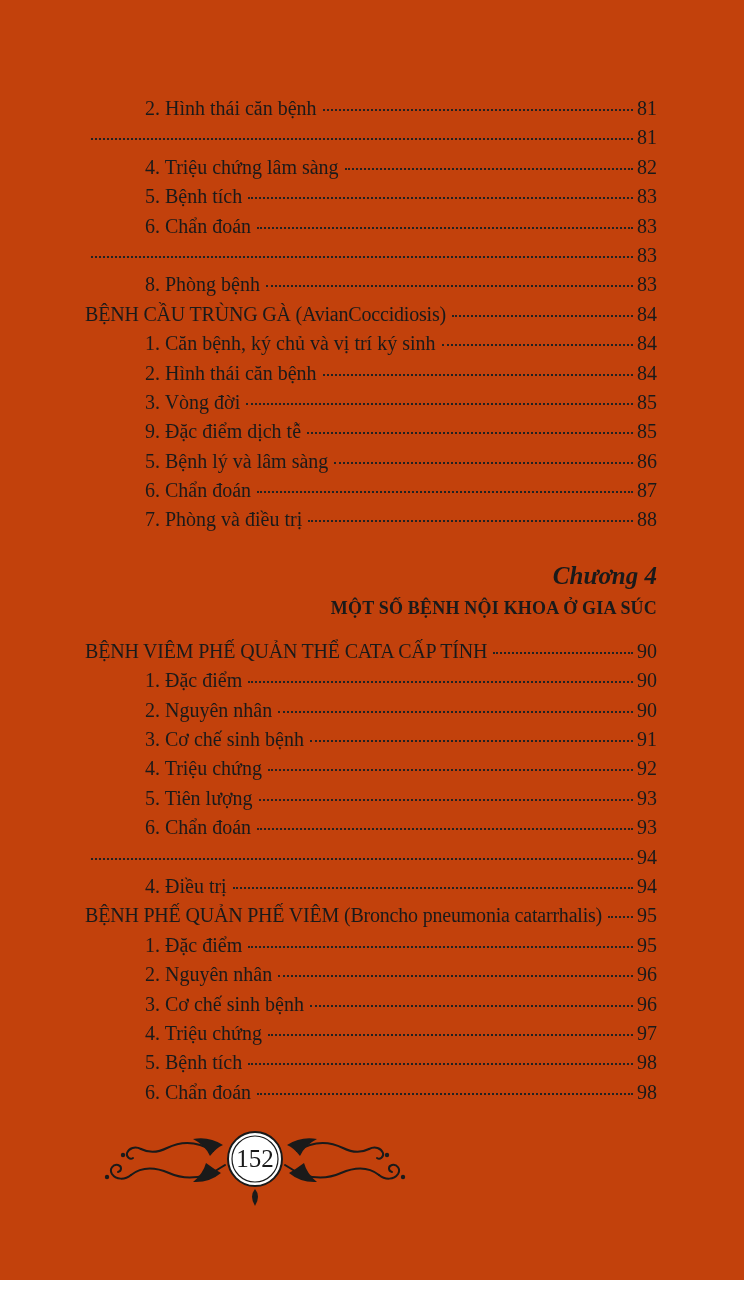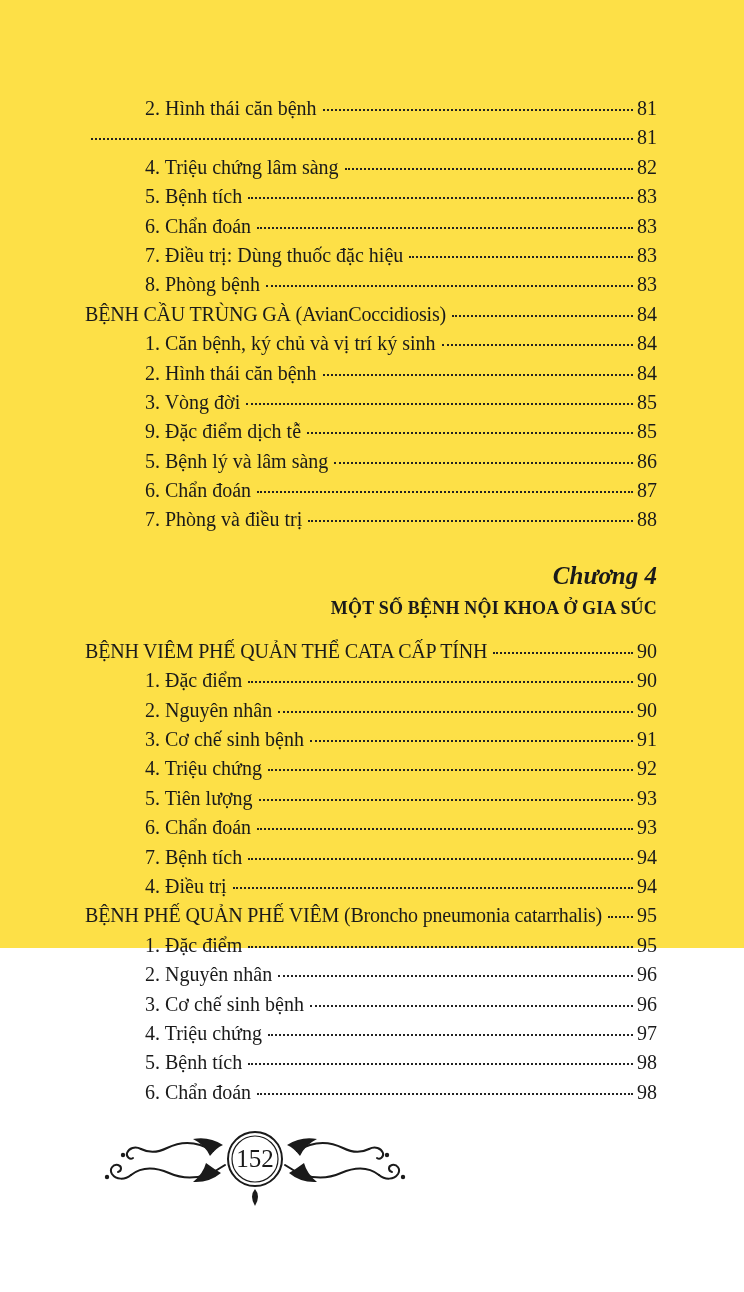--- a/index.html
+++ b/index.html
@@ -10,23 +10,23 @@
   body {
     width: 744px;
     height: 1292px;
     overflow: hidden;
     font-family: "Liberation Serif", "DejaVu Serif", serif;
     color: #1a1a1a;
   }
   .page {
     box-sizing: border-box;
     width: 744px;
-    height: 948px;
+    height: 1280px;
     padding: 94px 87px 0 85px;
-    background: #fde047;
+    background: #c2410c;
   }
   .toc {
     width: 100%;
   }
   .row {
     display: flex;
     align-items: baseline;
     height: 29.4px;
     line-height: 29.4px;
     font-size: 20px;
@@ -103,21 +103,20 @@
         <span class="label">5. Bệnh tích</span>
         <span class="leader"></span>
         <span class="pagenum">83</span>
       </div>
       <div class="row item">
         <span class="label">6. Chẩn đoán</span>
         <span class="leader"></span>
         <span class="pagenum">83</span>
       </div>
       <div class="row item">
-        <span class="label">7. Điều trị: Dùng thuốc đặc hiệu</span>
         <span class="leader"></span>
         <span class="pagenum">83</span>
       </div>
       <div class="row item">
         <span class="label">8. Phòng bệnh</span>
         <span class="leader"></span>
         <span class="pagenum">83</span>
       </div>
       <div class="row section">
         <span class="label">BỆNH CẦU TRÙNG GÀ (AvianCoccidiosis)</span>
@@ -192,21 +191,20 @@
         <span class="label">5. Tiên lượng</span>
         <span class="leader"></span>
         <span class="pagenum">93</span>
       </div>
       <div class="row item">
         <span class="label">6. Chẩn đoán</span>
         <span class="leader"></span>
         <span class="pagenum">93</span>
       </div>
       <div class="row item">
-        <span class="label">7. Bệnh tích</span>
         <span class="leader"></span>
         <span class="pagenum">94</span>
       </div>
       <div class="row item">
         <span class="label">4. Điều trị</span>
         <span class="leader"></span>
         <span class="pagenum">94</span>
       </div>
       <div class="row section">
         <span class="label">BỆNH PHẾ QUẢN PHẾ VIÊM  (Broncho pneumonia catarrhalis)</span>

